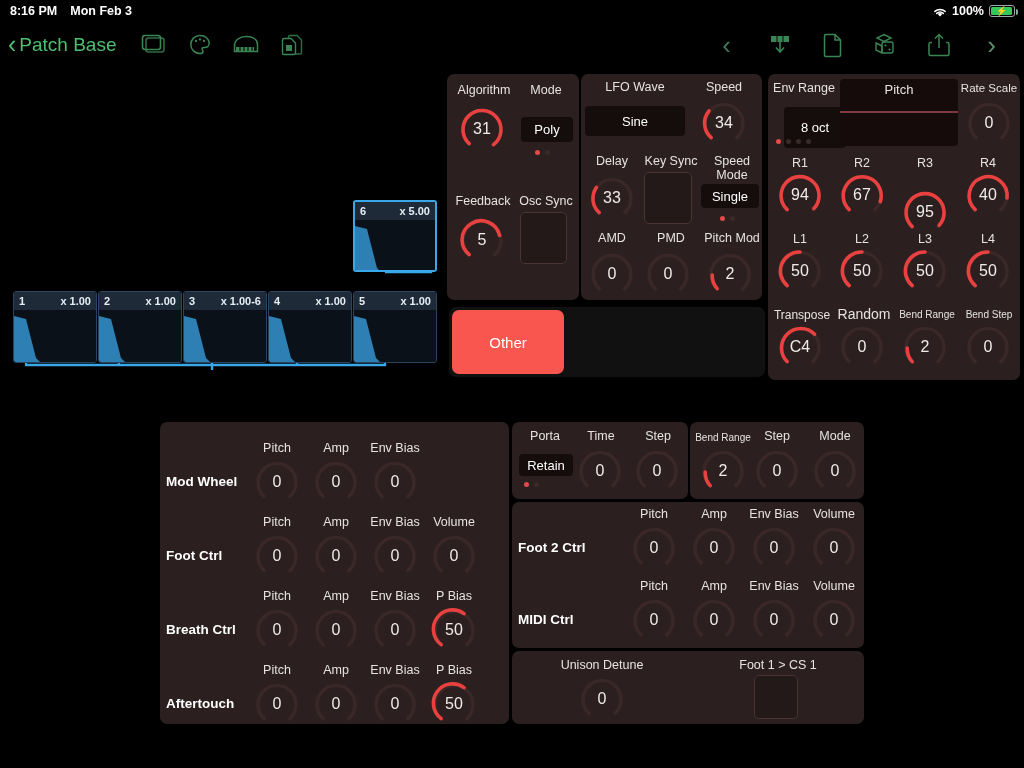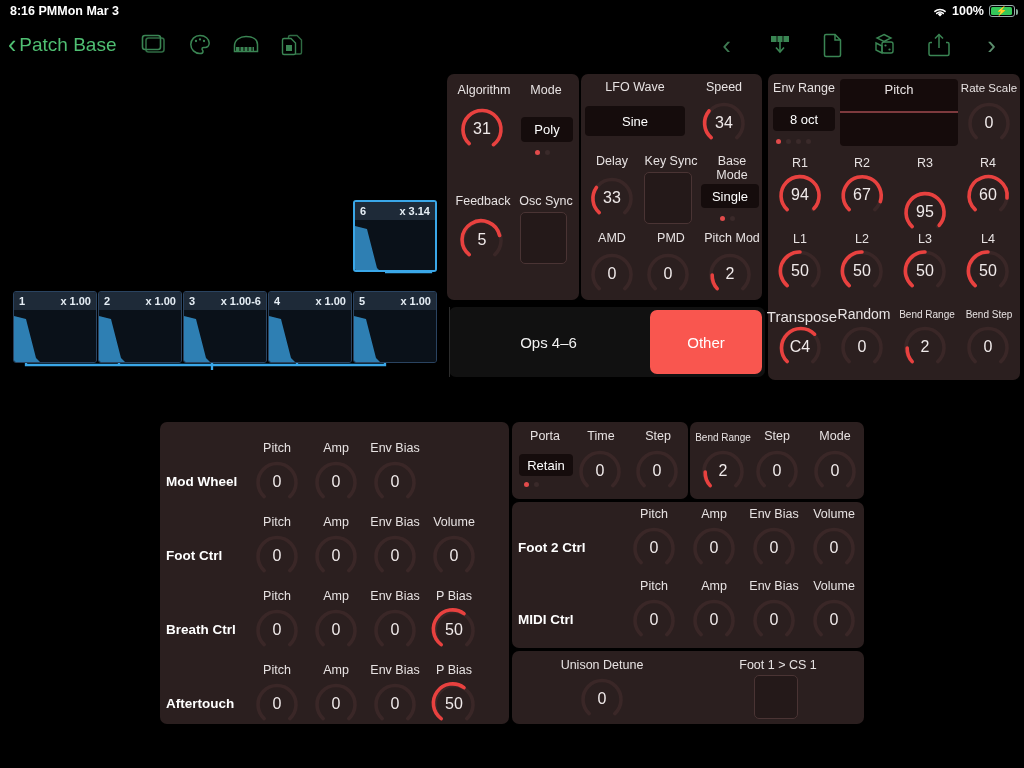--- a/index.html
+++ b/index.html
@@ -7,21 +7,21 @@
     width: 1024px; height: 768px;
     background: #000000;
     font-family: "Liberation Sans", sans-serif;
     overflow: hidden;
   }
   #root { position: relative; width: 1024px; height: 768px; background:#000; }
 
   
   .statusbar { position:absolute; top:0; left:0; width:1024px; height:22px;
     display:flex; align-items:center; color:#ffffff; font-size:12.5px; font-weight:bold; }
-  .sb-left { position:absolute; left:10px; display:flex; }
+  .sb-left { position:absolute; left:10px; display:flex; gap:13px; }
   .sb-right { position:absolute; right:9px; display:flex; align-items:center; gap:5px; }
   .wifi { width:15px; height:11px; position:relative; display:inline-block; }
   .wifi svg { display:block; }
   .battery { width:26px; height:12px; border:1.3px solid #9aa; border-radius:3px;
      position:relative; display:flex; align-items:center; justify-content:center;
      background:#000; }
   .battery::after{ content:""; position:absolute; right:-3.5px; top:3px; width:2px;height:6px;
      background:#8a9; border-radius:0 2px 2px 0;}
   .battfill{ position:absolute; left:1px; top:1px; bottom:1px; width:21px; background:#34c759; border-radius:1.5px;}
   .bolt{ position:relative; z-index:2; color:#fff; font-size:9px; line-height:1;}
@@ -92,21 +92,21 @@
   .rowlabel { position:absolute; color:#ffffff; font-size:13.5px; font-weight:bold; }
 </style>
 </head>
 <body>
 
 <div id="root">
 
   <div class="statusbar">
     <div class="sb-left">
       <span>8:16 PM</span>
-      <span>Mon Mar 3</span>
+      <span>Mon Feb 3</span>
     </div>
     <div class="sb-right">
       <span class="wifi">
         <svg width="16" height="12" viewBox="0 0 16 12">
           <path d="M8 10.6 L5.6 7.9 a3.7 3.7 0 0 1 4.8 0 Z" fill="#fff"></path>
           <path d="M2.9 5.4 a7.5 7.5 0 0 1 10.2 0" stroke="#fff" stroke-width="1.5" fill="none" stroke-linecap="round"></path>
           <path d="M4.7 7.4 a5 5 0 0 1 6.6 0" stroke="#fff" stroke-width="1.5" fill="none" stroke-linecap="round"></path>
         </svg>
       </span>
       <span>100%</span>
@@ -253,21 +253,21 @@
     <div class="knob" style="left:119px; top:25px;">
       <svg width="48" height="48" viewBox="0 0 48 48">
         <path d="M11.2 38.6 A19 19 0 1 1 36.8 38.6" stroke="#3a2727" stroke-width="3.6" fill="none" stroke-linecap="round"></path>
         <path d="M11.2 38.6 A19 19 0 0 1 9.0 12.0" stroke="#e8413f" stroke-width="3.6" fill="none" stroke-linecap="round"></path>
       </svg>
       <span class="kv">34</span>
     </div>
 
     <div class="lbl" style="left:0px; top:80px; width:62px;">Delay</div>
     <div class="lbl" style="left:58px; top:80px; width:64px;">Key Sync</div>
-    <div class="lbl" style="left:120px; top:80px; width:62px;">Base Mode</div>
+    <div class="lbl" style="left:120px; top:80px; width:62px;">Speed Mode</div>
 
     <div class="knob" style="left:7px; top:100px;">
       <svg width="48" height="48" viewBox="0 0 48 48">
         <path d="M11.2 38.6 A19 19 0 1 1 36.8 38.6" stroke="#3a2727" stroke-width="3.6" fill="none" stroke-linecap="round"></path>
         <path d="M11.2 38.6 A19 19 0 0 1 8.4 13.5" stroke="#e8413f" stroke-width="3.6" fill="none" stroke-linecap="round"></path>
       </svg>
       <span class="kv">33</span>
     </div>
 
     <div class="sqbtn" style="left:63px; top:98px; width:48px; height:52px;"></div>
@@ -298,21 +298,21 @@
       <svg width="48" height="48" viewBox="0 0 48 48">
         <path d="M11.2 38.6 A19 19 0 1 1 36.8 38.6" stroke="#3a2727" stroke-width="3.6" fill="none" stroke-linecap="round"></path>
         <path d="M11.2 38.6 A19 19 0 0 1 6.2 25.0" stroke="#e8413f" stroke-width="3.6" fill="none" stroke-linecap="round"></path>
       </svg>
       <span class="kv">2</span>
     </div>
   </div>
 
   <div class="panel" style="left:768px; top:74px; width:252px; height:306px;">
     <div class="lbl" style="left:2px; top:7px; width:68px;">Env Range</div>
-    <div class="selbtn" style="left:5px; top:33px; width:62px; height:24px;">8 oct</div>
+    <div class="selbtn" style="left:16px; top:33px; width:62px; height:41px;">8 oct</div>
     <div class="dots" style="left:8px; top:65px;">
       <span class="dot on"></span>
         <span class="dot"></span>
         <span class="dot"></span>
         <span class="dot"></span>
     </div>
 
     <div class="pitchdisp" style="left:72px; top:5px; width:118px; height:67px;">
       <span class="ptitle">Pitch</span>
       <span class="pline" style="top:32px;"></span>
@@ -350,21 +350,21 @@
         <path d="M11.2 38.6 A19 19 0 1 1 36.8 38.6" stroke="#3a2727" stroke-width="3.6" fill="none" stroke-linecap="round"></path>
         <path d="M11.2 38.6 A19 19 0 1 1 38.2 37.3" stroke="#e8413f" stroke-width="3.6" fill="none" stroke-linecap="round"></path>
       </svg>
       <span class="kv">95</span>
     </div>
     <div class="knob" style="left:196px; top:97px;">
       <svg width="48" height="48" viewBox="0 0 48 48">
         <path d="M11.2 38.6 A19 19 0 1 1 36.8 38.6" stroke="#3a2727" stroke-width="3.6" fill="none" stroke-linecap="round"></path>
         <path d="M11.2 38.6 A19 19 0 1 1 43.0 27.0" stroke="#e8413f" stroke-width="3.6" fill="none" stroke-linecap="round"></path>
       </svg>
-      <span class="kv">60</span>
+      <span class="kv">40</span>
     </div>
 
     <div class="lbl" style="left:10px; top:158px; width:44px;">L1</div>
     <div class="lbl" style="left:72px; top:158px; width:44px;">L2</div>
     <div class="lbl" style="left:135px; top:158px; width:44px;">L3</div>
     <div class="lbl" style="left:198px; top:158px; width:44px;">L4</div>
 
     <div class="knob" style="left:8px; top:173px;">
       <svg width="48" height="48" viewBox="0 0 48 48">
         <path d="M11.2 38.6 A19 19 0 1 1 36.8 38.6" stroke="#3a2727" stroke-width="3.6" fill="none" stroke-linecap="round"></path>
@@ -387,21 +387,21 @@
       <span class="kv">50</span>
     </div>
     <div class="knob" style="left:196px; top:173px;">
       <svg width="48" height="48" viewBox="0 0 48 48">
         <path d="M11.2 38.6 A19 19 0 1 1 36.8 38.6" stroke="#3a2727" stroke-width="3.6" fill="none" stroke-linecap="round"></path>
         <path d="M11.2 38.6 A19 19 0 0 1 24 5" stroke="#e8413f" stroke-width="3.6" fill="none" stroke-linecap="round"></path>
       </svg>
       <span class="kv">50</span>
     </div>
 
-    <div class="lbl sm" style="left:-2px; top:234px; width:72px; font-size:15px;">Transpose</div>
+    <div class="lbl sm" style="left:-2px; top:234px; width:72px; font-size:12px;">Transpose</div>
     <div class="lbl big" style="left:62px; top:232px; width:68px;">Random</div>
     <div class="lbl sm" style="left:128px; top:235px; width:62px;">Bend Range</div>
     <div class="lbl sm" style="left:190px; top:235px; width:62px;">Bend Step</div>
 
     <div class="knob" style="left:8px; top:249px;">
       <svg width="48" height="48" viewBox="0 0 48 48">
         <path d="M11.2 38.6 A19 19 0 1 1 36.8 38.6" stroke="#3a2727" stroke-width="3.6" fill="none" stroke-linecap="round"></path>
         <path d="M11.2 38.6 A19 19 0 0 1 38.6 11.2" stroke="#e8413f" stroke-width="3.6" fill="none" stroke-linecap="round"></path>
       </svg>
       <span class="kv">C4</span>
@@ -421,21 +421,20 @@
     </div>
     <div class="knob" style="left:196px; top:249px;">
       <svg width="48" height="48" viewBox="0 0 48 48">
         <path d="M11.2 38.6 A19 19 0 1 1 36.8 38.6" stroke="#3a2727" stroke-width="3.6" fill="none" stroke-linecap="round"></path>
       </svg>
       <span class="kv">0</span>
     </div>
   </div>
 
   <div class="tabbar">
-    <div class="tab sep">Ops 4–6</div>
     <div class="tab active">Other</div>
   </div>
 
   <div class="panel" style="left:160px; top:422px; width:349px; height:302px;"></div>
 
   <div class="panel" style="left:512px; top:422px; width:176px; height:77px;">
     <div class="lbl" style="left:5px; top:7px; width:56px;">Porta</div>
     <div class="lbl" style="left:62px; top:7px; width:54px;">Time</div>
     <div class="lbl" style="left:120px; top:7px; width:52px;">Step</div>
     <div class="selbtn" style="left:7px; top:32px; width:54px; height:22px;">Retain</div>
@@ -548,21 +547,21 @@
         </div>
         <div class="openv">
           <svg width="84" height="54" viewBox="0 0 84 54">
             <path d="M0 54 L0 6 L12 9 L13 13 L22 48 L26 52 L84 53 L84 54 Z" fill="#2e7fb3"></path>
           </svg>
         </div>
       </div>
       <div class="opbox sel" style="left: 353px; top: 200px;">
         <div class="ophead">
           <span class="opnum">6</span>
-          <span class="opratio">x 3.14</span>
+          <span class="opratio">x 5.00</span>
         </div>
         <div class="openv">
           <svg width="84" height="54" viewBox="0 0 84 54">
             <path d="M0 54 L0 6 L12 9 L13 13 L22 48 L26 52 L84 53 L84 54 Z" fill="#2e7fb3"></path>
           </svg>
         </div>
       </div>
     </div>
   <div id="ctl-left-layer">
       <div class="rowlabel" style="left: 166px; top: 474px;">Mod Wheel</div>

